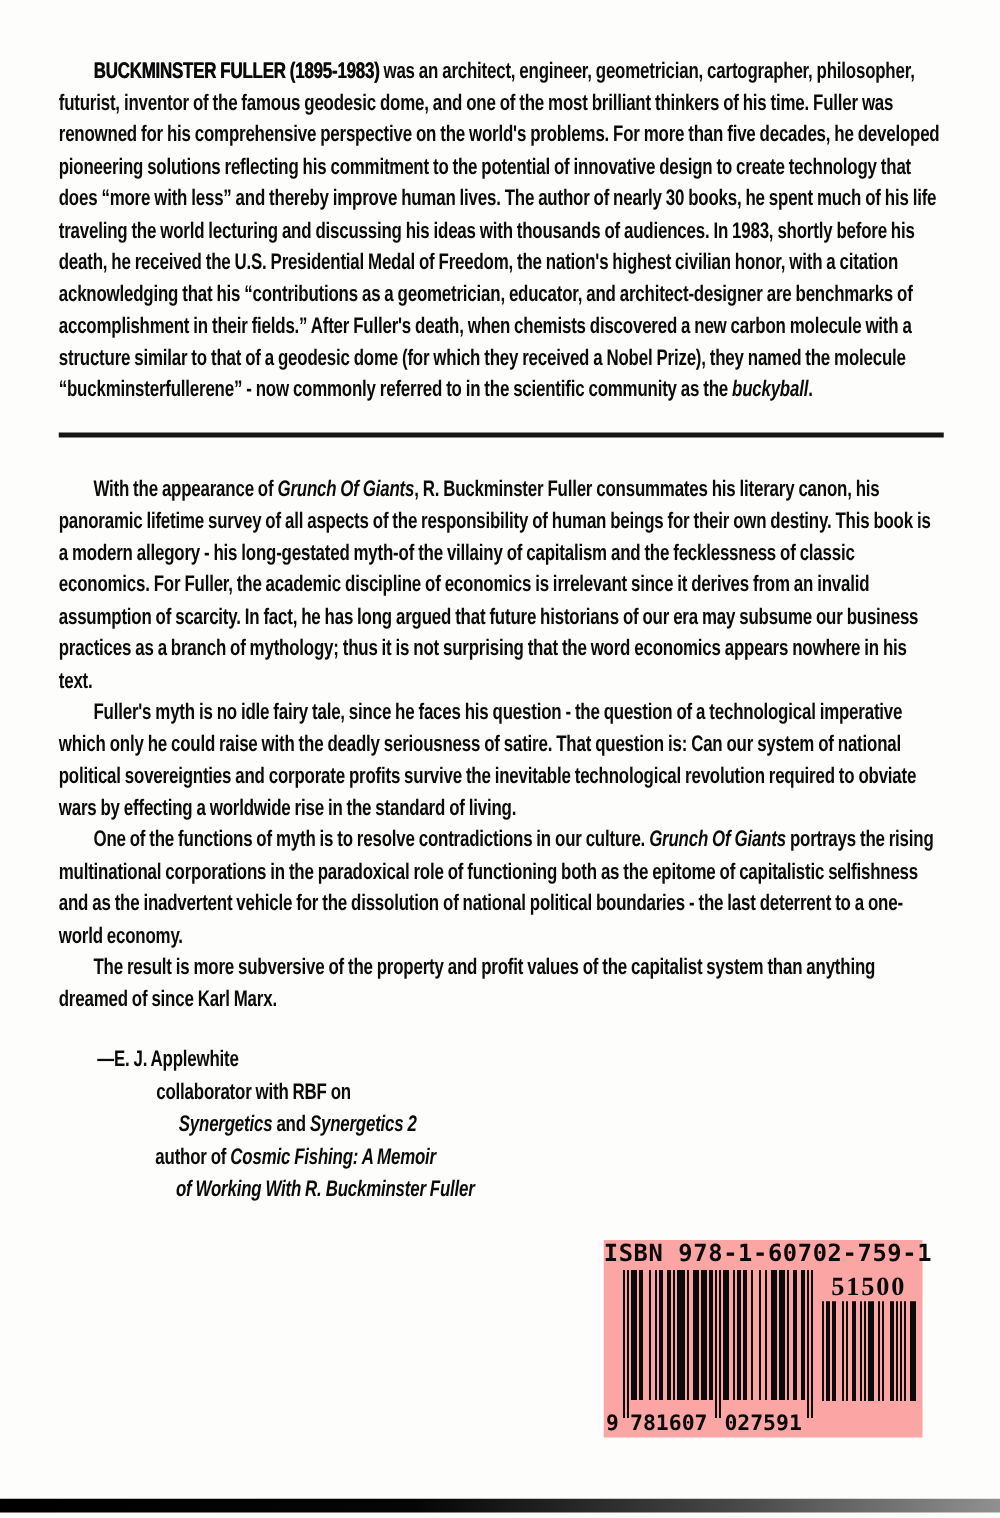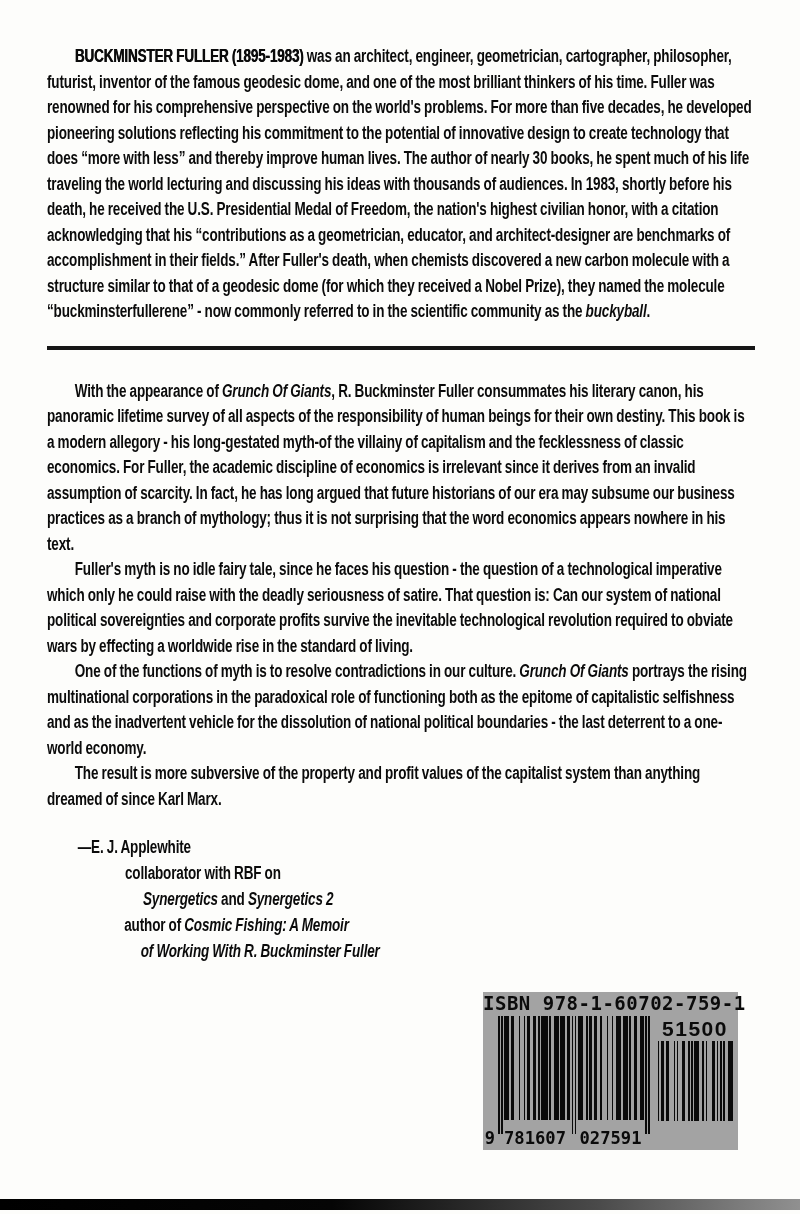--- a/index.html
+++ b/index.html
@@ -45,39 +45,39 @@
   .sig-line{white-space:nowrap;}
   .sig-1{padding-left:41px;}
   .sig-2{padding-left:104px;}
   .sig-3{padding-left:128px;}
   .sig-4{padding-left:103px;}
   .sig-5{padding-left:125px;}
   .barcode-block{
     position:absolute;
     left:483px;top:992px;
     width:255px;height:158px;
-    background:#a3a3a3;
+    background:#fca5a5;
   }
   .isbn-label{
     position:absolute;
     left:0;top:0;width:100%;
     text-align:center;
     font-family:"DejaVu Sans Mono",monospace;
     font-weight:bold;
     font-size:19px;
     letter-spacing:0.5px;
     white-space:nowrap;
   }
   .bc-main{position:absolute;left:1px;top:24px;fill:#0a0a0a;}
   .bc-addon{position:absolute;left:173px;top:49px;fill:#0a0a0a;}
   .price-code{
     position:absolute;
     left:170px;top:25px;width:84px;
     text-align:center;
-    font-family:Liberation Sans, sans-serif;
+    font-family:Liberation Serif, serif;
     font-weight:bold;
     font-size:21px;
     letter-spacing:1.5px;
     white-space:nowrap;
   }
   .bctxt{
     font-family:"DejaVu Sans Mono",monospace;
     font-size:17px;
     font-weight:bold;
     fill:#0a0a0a;

